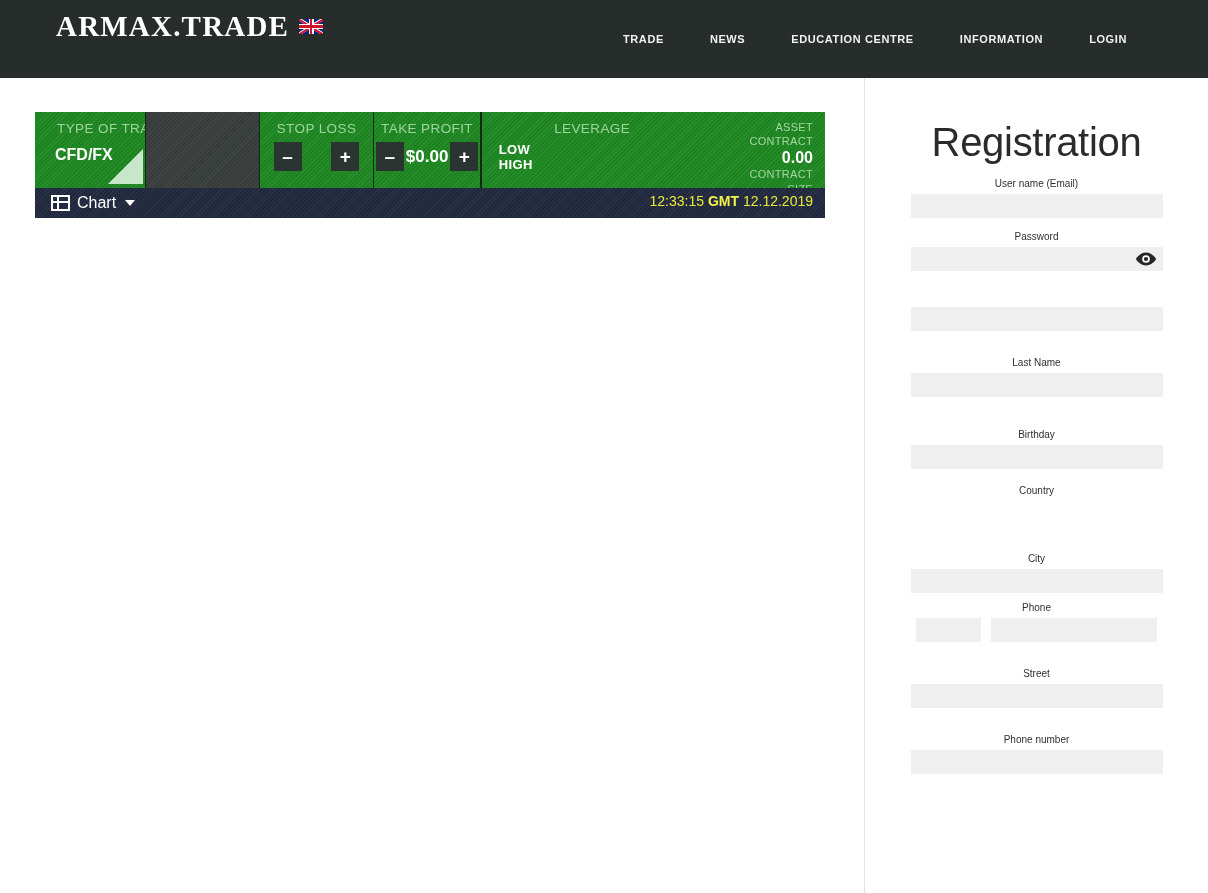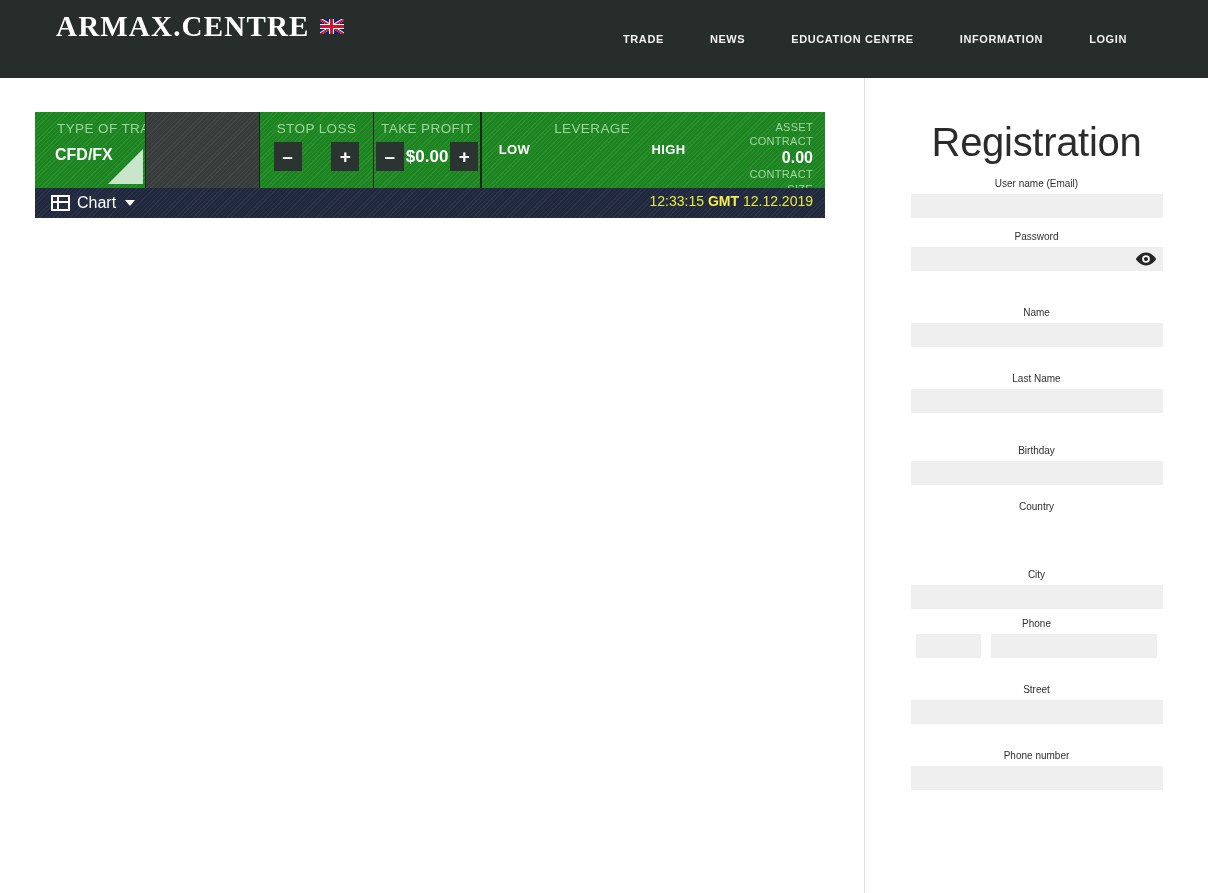--- a/index.html
+++ b/index.html
@@ -128,20 +128,21 @@
     color: #ffffff; font-size: 19px; font-weight: bold;
     display: flex; align-items: center; justify-content: center;
     line-height: 1; cursor: pointer; user-select: none;
   }
 
   
   .p-lev { width: 259px; border-left: 1px solid #0d2c12; border-right: none; }
   .lev-ends {
     display: flex; justify-content: space-between;
     padding: 6px 17px 0 17px;
+    flex-direction: column;
   }
   .lev-end {
     color: #ffffff; font-size: 13px; font-weight: bold; letter-spacing: 0.4px;
   }
 
   
   .p-asset {
     width: 141px; border-right: none; overflow: visible;
     padding: 8px 12px 0 0; text-align: right;
   }
@@ -226,21 +227,21 @@
     font-size: 13px; padding: 0 6px;
   }
   .field-country { margin-top: 16px; }
   .field-phone { margin-top: 9px; }
 </style>
 </head>
 <body>
 
 <div class="site-header">
   <div class="brand">
-    <span class="brand-text">ARMAX.CENTRE</span>
+    <span class="brand-text">ARMAX.TRADE</span>
     <span class="flag-uk">
       <span class="d1"></span>
         <span class="d2"></span>
       <span class="dr1"></span>
         <span class="dr2"></span>
       <span class="hw"></span>
         <span class="vw"></span>
       <span class="hr"></span>
         <span class="vr"></span>
     </span>
@@ -331,21 +332,20 @@
         <input class="field-input" type="password" placeholder="" style="">
         <svg class="eye-icon" viewBox="0 0 24 20">
           <path d="M12 3C6.5 3 2.2 7.6 1 10c1.2 2.4 5.5 7 11 7s9.8-4.6 11-7c-1.2-2.4-5.5-7-11-7z" fill="#262626"></path>
           <circle cx="12" cy="10" r="4.2" fill="#ffffff"></circle>
           <circle cx="12" cy="10" r="2.3" fill="#262626"></circle>
         </svg>
       </div>
     </div>
 
     <div class="field" style="margin-top:36px">
-      <div class="field-label">Name</div>
       <input class="field-input" type="text" placeholder="" style="">
     </div>
 
     <div class="field" style="margin-top:26px">
       <div class="field-label">Last Name</div>
       <input class="field-input" type="text" placeholder="" style="">
     </div>
 
     <div class="field" style="margin-top:32px">
       <div class="field-label">Birthday</div>

